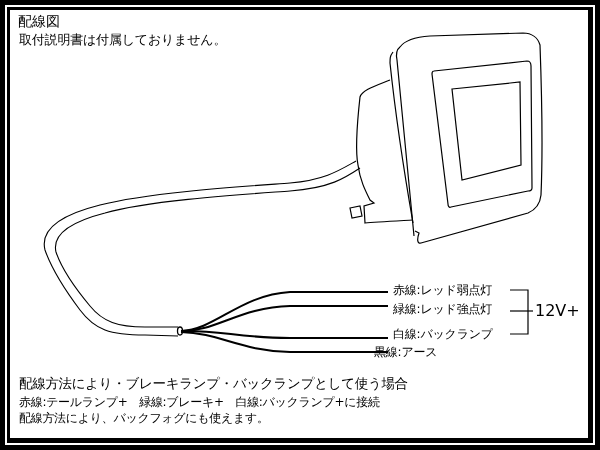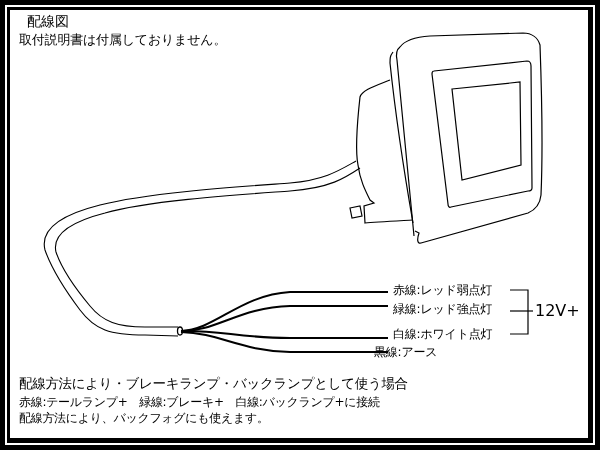--- a/index.html
+++ b/index.html
@@ -1,21 +1,21 @@
 <!DOCTYPE html>
 <html><head>
 <meta charset="utf-8">
 <style>
   html, body { margin: 0; padding: 0; }
   body { width: 600px; height: 450px; position: relative; background: #000; overflow: hidden;
          font-family: "DejaVu Sans", "Liberation Sans", sans-serif; color: #000; }
   .frame-outer { position: absolute; left: 5px; top: 5px; width: 590px; height: 440px; background: #fff; }
   .frame-inner { position: absolute; left: 7px; top: 7px; width: 586px; height: 436px; background: #000; }
   .canvas { position: absolute; left: 10px; top: 10px; width: 578px; height: 428px; background: #fff; }
-  .title { position: absolute; left: 27px; top: 12px; font-size: 14px; line-height: 18px; }
+  .title { position: absolute; left: 18px; top: 12px; font-size: 14px; line-height: 18px; }
   .subtitle { position: absolute; left: 19px; top: 32px; font-size: 13px; line-height: 15px; letter-spacing: -0.2px; }
   svg.diagram { position: absolute; left: 0; top: 0; }
   .wire-label { position: absolute; font-size: 12px; line-height: 15px; letter-spacing: -0.2px; white-space: nowrap; }
   .voltage { position: absolute; left: 535px; top: 302px; font-size: 16px; line-height: 18px; }
   .note-heading { position: absolute; left: 19px; top: 374px; font-size: 13.5px; line-height: 18px; letter-spacing: -0.3px; white-space: nowrap; }
   .note-line { position: absolute; left: 19px; font-size: 12px; line-height: 16px; letter-spacing: -0.3px; white-space: nowrap; }
 </style>
 </head>
 <body>
 
@@ -58,20 +58,20 @@
     <path d="M510,290 L528,290 L528,334 L510,334"></path>
     <path d="M510,311 L533,311"></path>
   </g>
 </svg>
 
 <div class="title">配線図</div>
 <div class="subtitle">取付説明書は付属しておりません。</div>
 
 <div class="wire-label" style="left:393px;top:283px;">赤線:レッド弱点灯</div>
 <div class="wire-label" style="left:393px;top:302px;">緑線:レッド強点灯</div>
-<div class="wire-label" style="left:393px;top:327px;">白線:ホワイト点灯</div>
+<div class="wire-label" style="left:393px;top:327px;">白線:バックランプ</div>
 <div class="wire-label" style="left:374px;top:345px;">黒線:アース</div>
 
 <div class="voltage">12V+</div>
 
 <div class="note-heading">配線方法により・ブレーキランプ・バックランプとして使う場合</div>
 <div class="note-line" style="top:394px;">赤線:テールランプ+　緑線:ブレーキ+　白線:バックランプ+に接続</div>
 <div class="note-line" style="top:410px;">配線方法により、バックフォグにも使えます。</div>
 
 </body></html>

